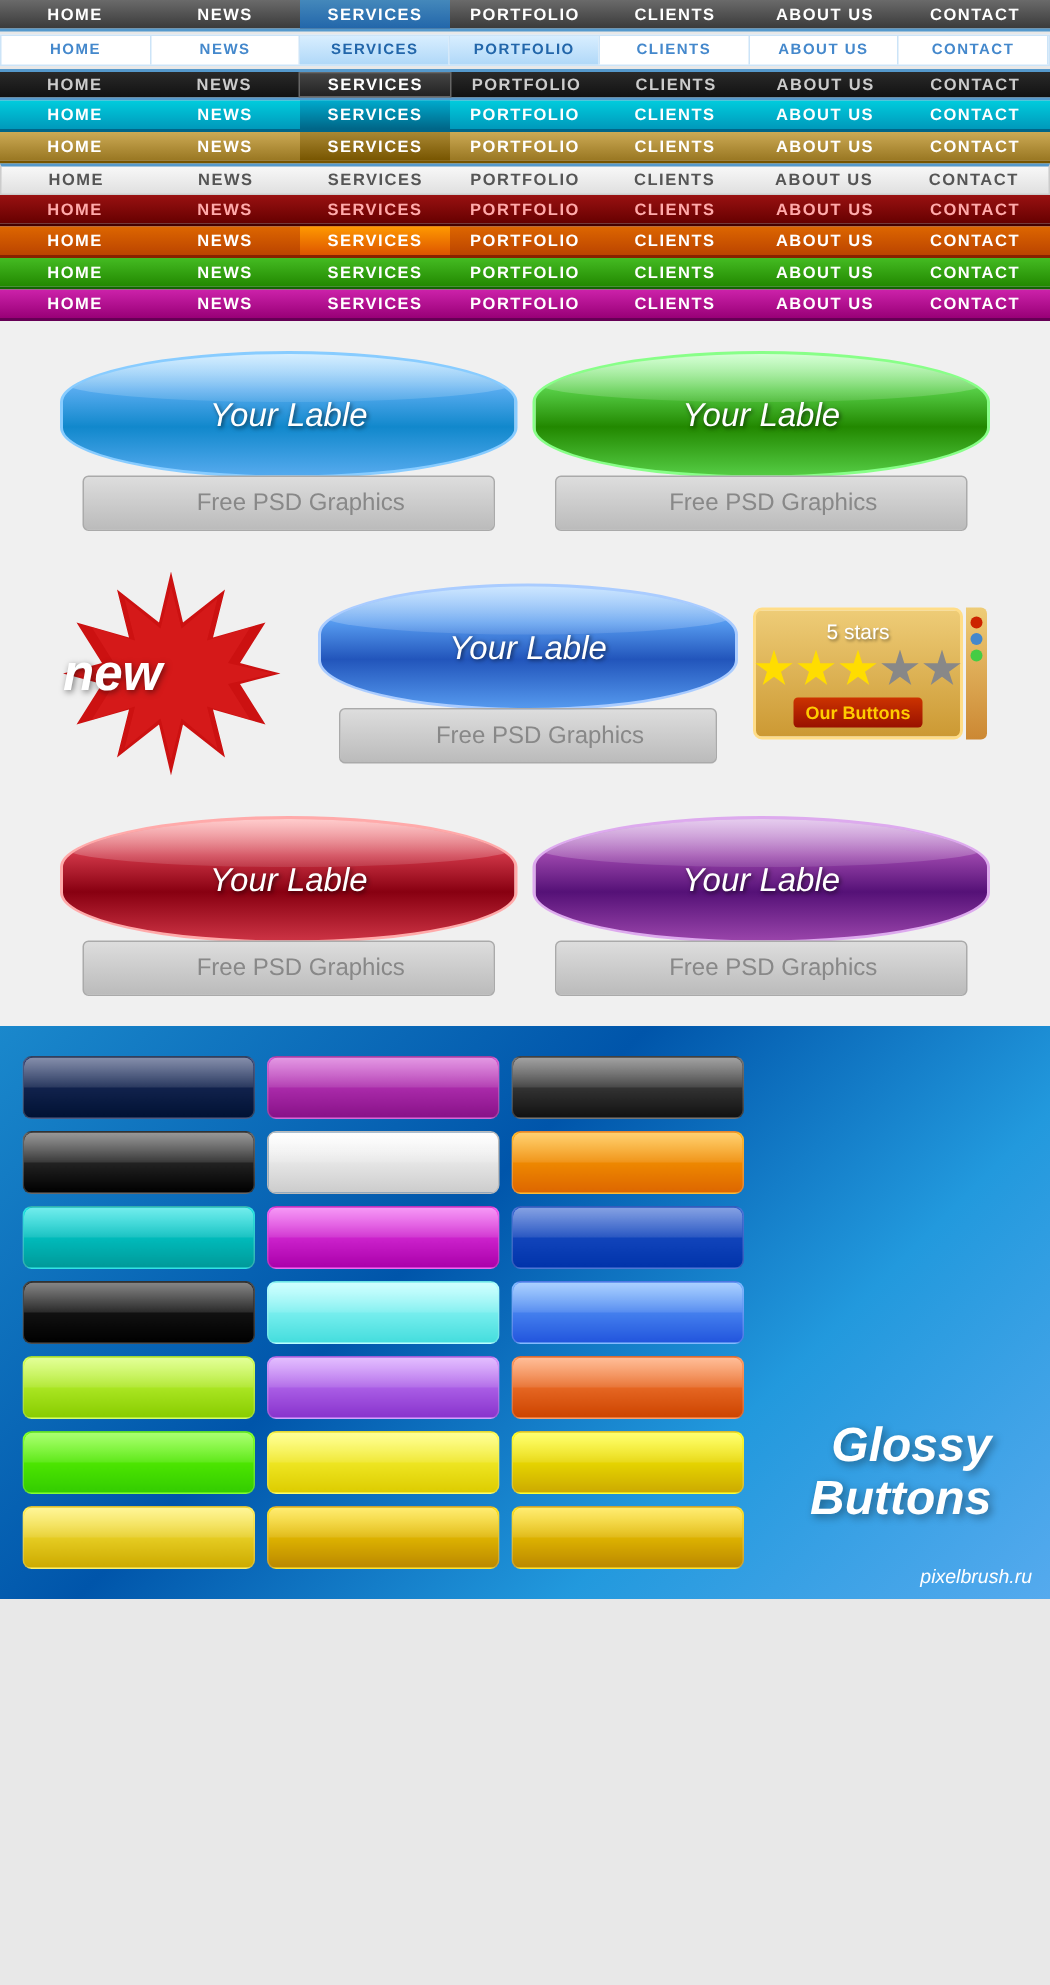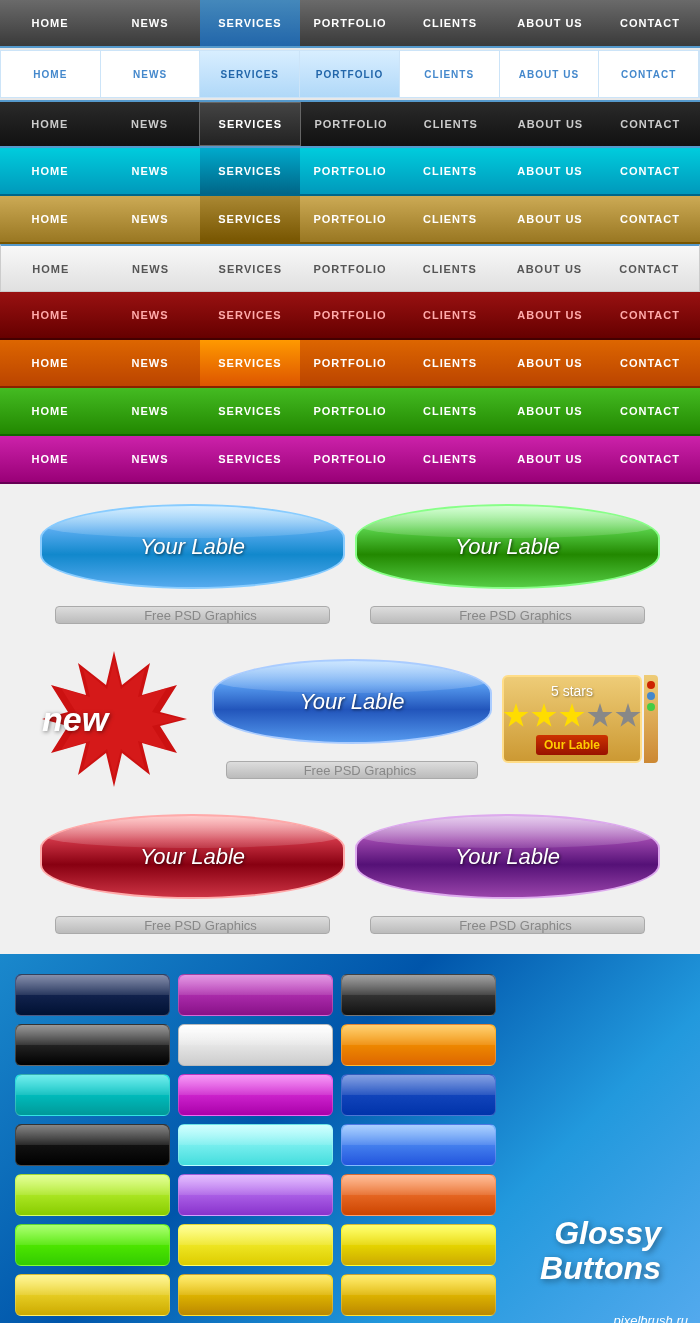--- a/index.html
+++ b/index.html
@@ -2,21 +2,21 @@
 <html><head>
   <meta charset="utf-8">
   <style>
     * { margin: 0; padding: 0; box-sizing: border-box; }
     body { width: 700px; background: #e8e8e8; font-family: Arial, sans-serif; }
 
     
     .nav-bar {
       display: flex;
       width: 100%;
-      height: 48px;
+      height: 21px;
       align-items: center;
     }
     .nav-item {
       flex: 1;
       text-align: center;
       font-size: 11px;
       font-weight: bold;
       letter-spacing: 1px;
       cursor: pointer;
       height: 100%;
@@ -134,31 +134,31 @@
     .badge-label {
       font-size: 22px;
       color: #fff;
       font-style: italic;
       text-shadow: 1px 1px 3px rgba(0,0,0,0.6);
       z-index: 1;
     }
 
     .badge-bottom {
       width: 90%;
-      height: 18px;
+      height: 37px;
       background: linear-gradient(to bottom, #ddd, #bbb);
       border: 1px solid #aaa;
       border-radius: 4px;
       display: flex;
       align-items: center;
       justify-content: center;
       position: absolute;
       bottom: 0;
       left: 5%;
-      font-size: 13px;
+      font-size: 16px;
       color: #888;
       padding-left: 16px;
     }
 
     
     .starburst-wrap {
       width: 160px;
       height: 160px;
       display: flex;
       align-items: center;
@@ -435,21 +435,21 @@
     <div style="display:flex;gap:2px;">
       <div class="stars-badge">
         <span class="stars-title">5 stars</span>
         <div class="stars-row">
           <div class="star gold"></div>
           <div class="star gold"></div>
           <div class="star gold"></div>
           <div class="star"></div>
           <div class="star"></div>
         </div>
-        <div class="our-choice">Our Lable</div>
+        <div class="our-choice">Our Buttons</div>
       </div>
       <div class="side-strip" style="background:linear-gradient(to bottom,#eecc77,#cc8833);display:flex;flex-direction:column;align-items:center;justify-content:flex-start;padding-top:6px;gap:3px;border-radius:0 4px 4px 0;width:14px;">
         <div style="width:8px;height:8px;border-radius:50%;background:#cc2200;"></div>
         <div style="width:8px;height:8px;border-radius:50%;background:#4488cc;"></div>
         <div style="width:8px;height:8px;border-radius:50%;background:#44cc44;"></div>
       </div>
     </div>
   </div>
 
   <div class="badge-btn badge-red">

